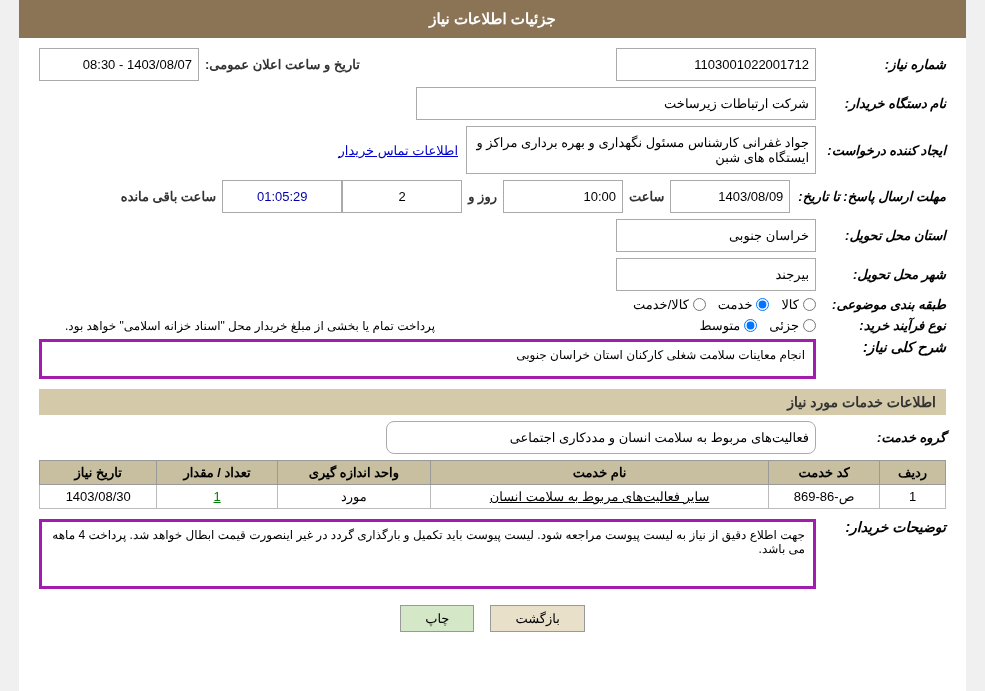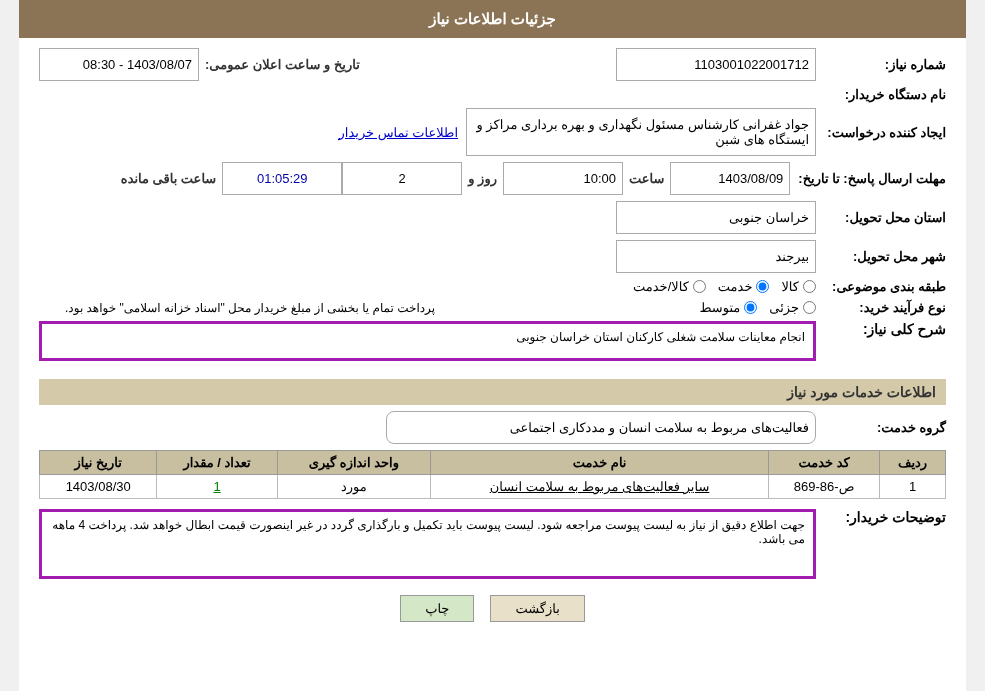--- a/index.html
+++ b/index.html
@@ -32,20 +32,21 @@
       margin-bottom: 6px;
       flex-wrap: wrap;
     }
     .label {
       color: #000;
       font-weight: bold;
       min-width: 130px;
       text-align: right;
       padding-left: 8px;
       white-space: nowrap;
+      font-style: italic;
     }
     .field-box {
       border: 1px solid #aaa;
       background: #fff;
       padding: 8px 6px;
       min-height: 22px;
       min-width: 120px;
     }
     .field-medium {
       width: 200px;
@@ -62,21 +63,21 @@
     .link-text {
       color: #0000cc;
       text-decoration: underline;
       cursor: pointer;
     }
     .section-header {
       background: #d4c9a8;
       color: #333;
       font-weight: bold;
       padding: 5px 10px;
-      margin: 18px 0 6px 0;
+      margin: 10px 0 6px 0;
       font-size: 14px;
     }
     .radio-group {
       display: flex;
       gap: 12px;
       align-items: center;
     }
     .radio-item {
       display: flex;
       align-items: center;
@@ -160,20 +161,21 @@
     <div class="row">
       <span class="label">شماره نیاز:</span>
       <span class="field-box field-medium" style="min-width:200px;">1103001022001712</span>
       <span style="flex:1;"></span>
       <span class="inline-label">تاریخ و ساعت اعلان عمومی:</span>
       <span class="field-box" style="width:160px;">1403/08/07 - 08:30</span>
     </div>
 
     <div class="row">
       <span class="label">نام دستگاه خریدار:</span>
+      <span class="field-box" style="width:400px;">شرکت ارتباطات زیرساخت</span>
     </div>
 
     <div class="row">
       <span class="label">ایجاد کننده درخواست:</span>
       <span class="field-box" style="width:350px;">جواد غفرانی کارشناس مسئول نگهداری و بهره برداری مراکز و ایستگاه های شبن</span>
       <span style="width:8px;"></span>
       <span class="link-text">اطلاعات تماس خریدار</span>
     </div>
 
     <div class="row">

